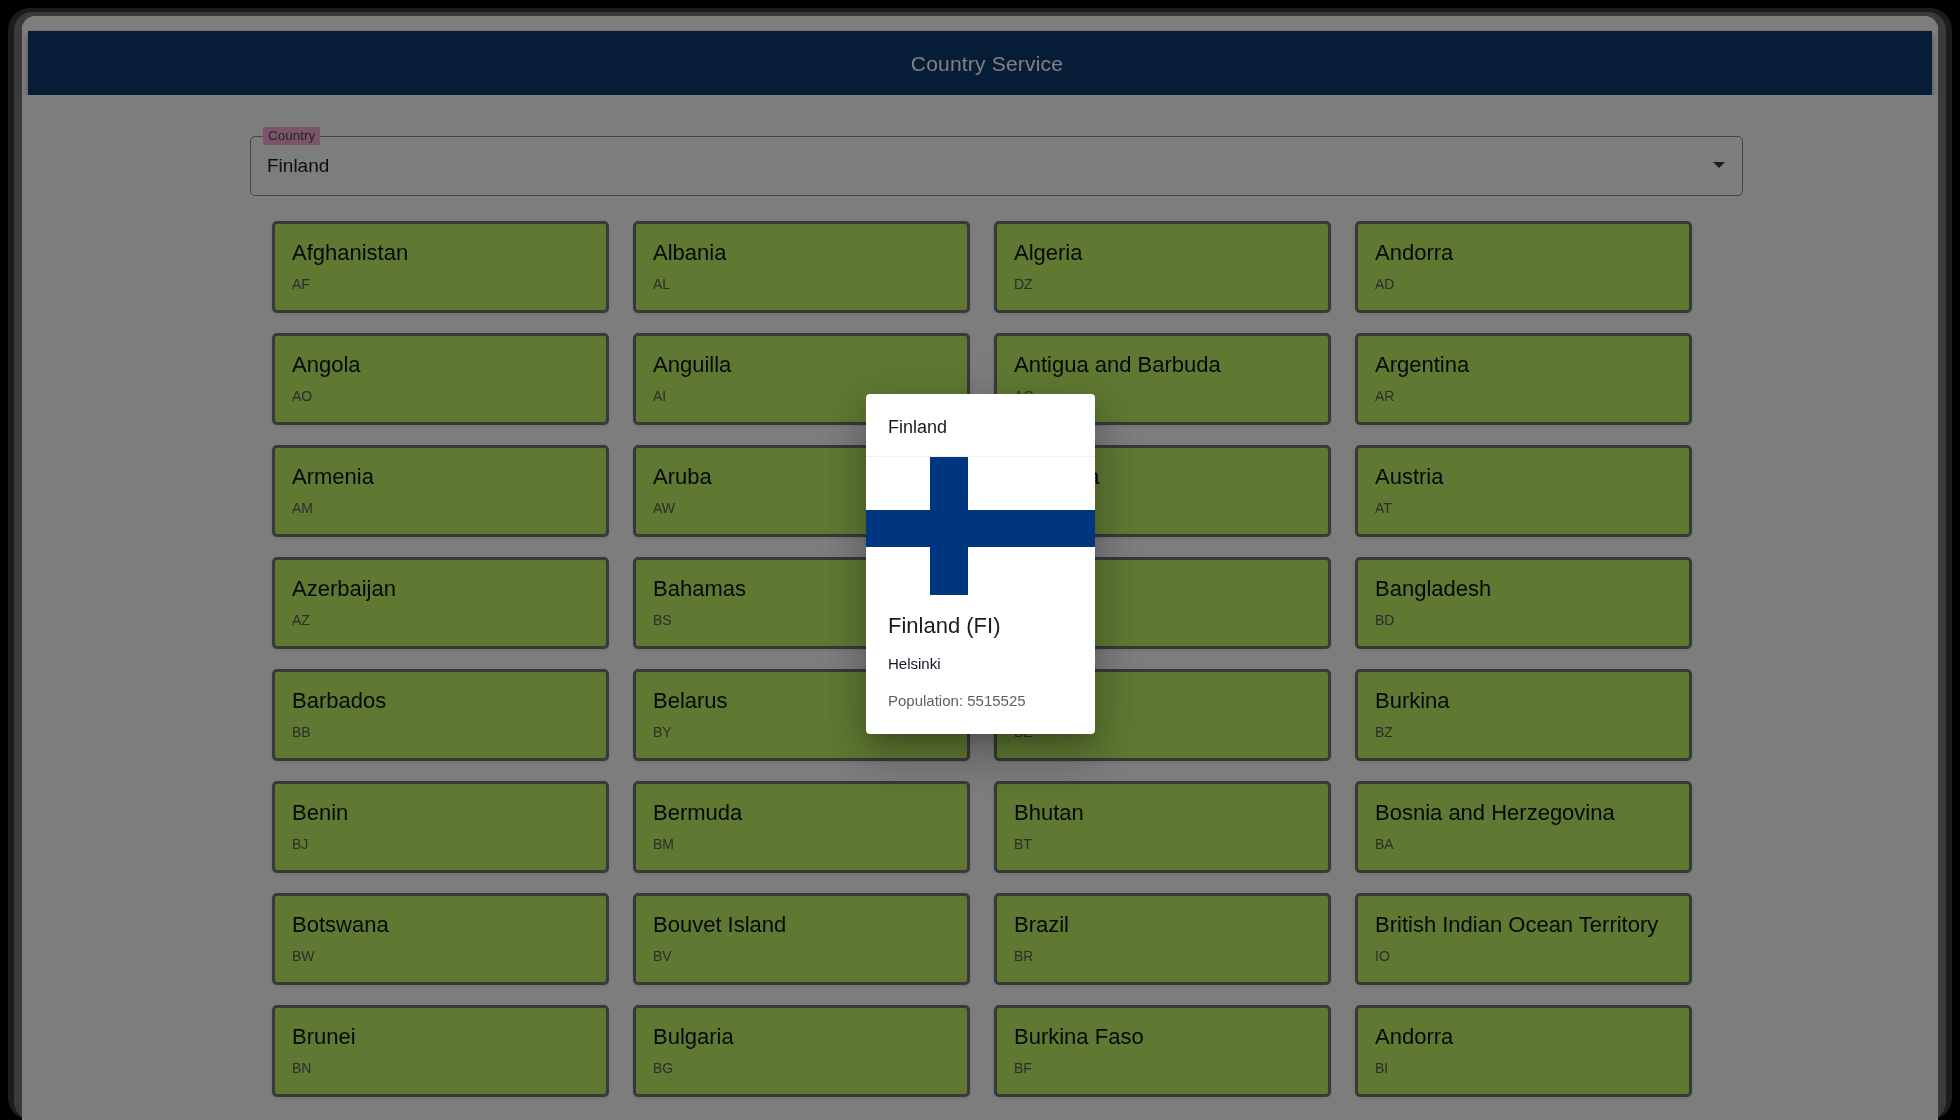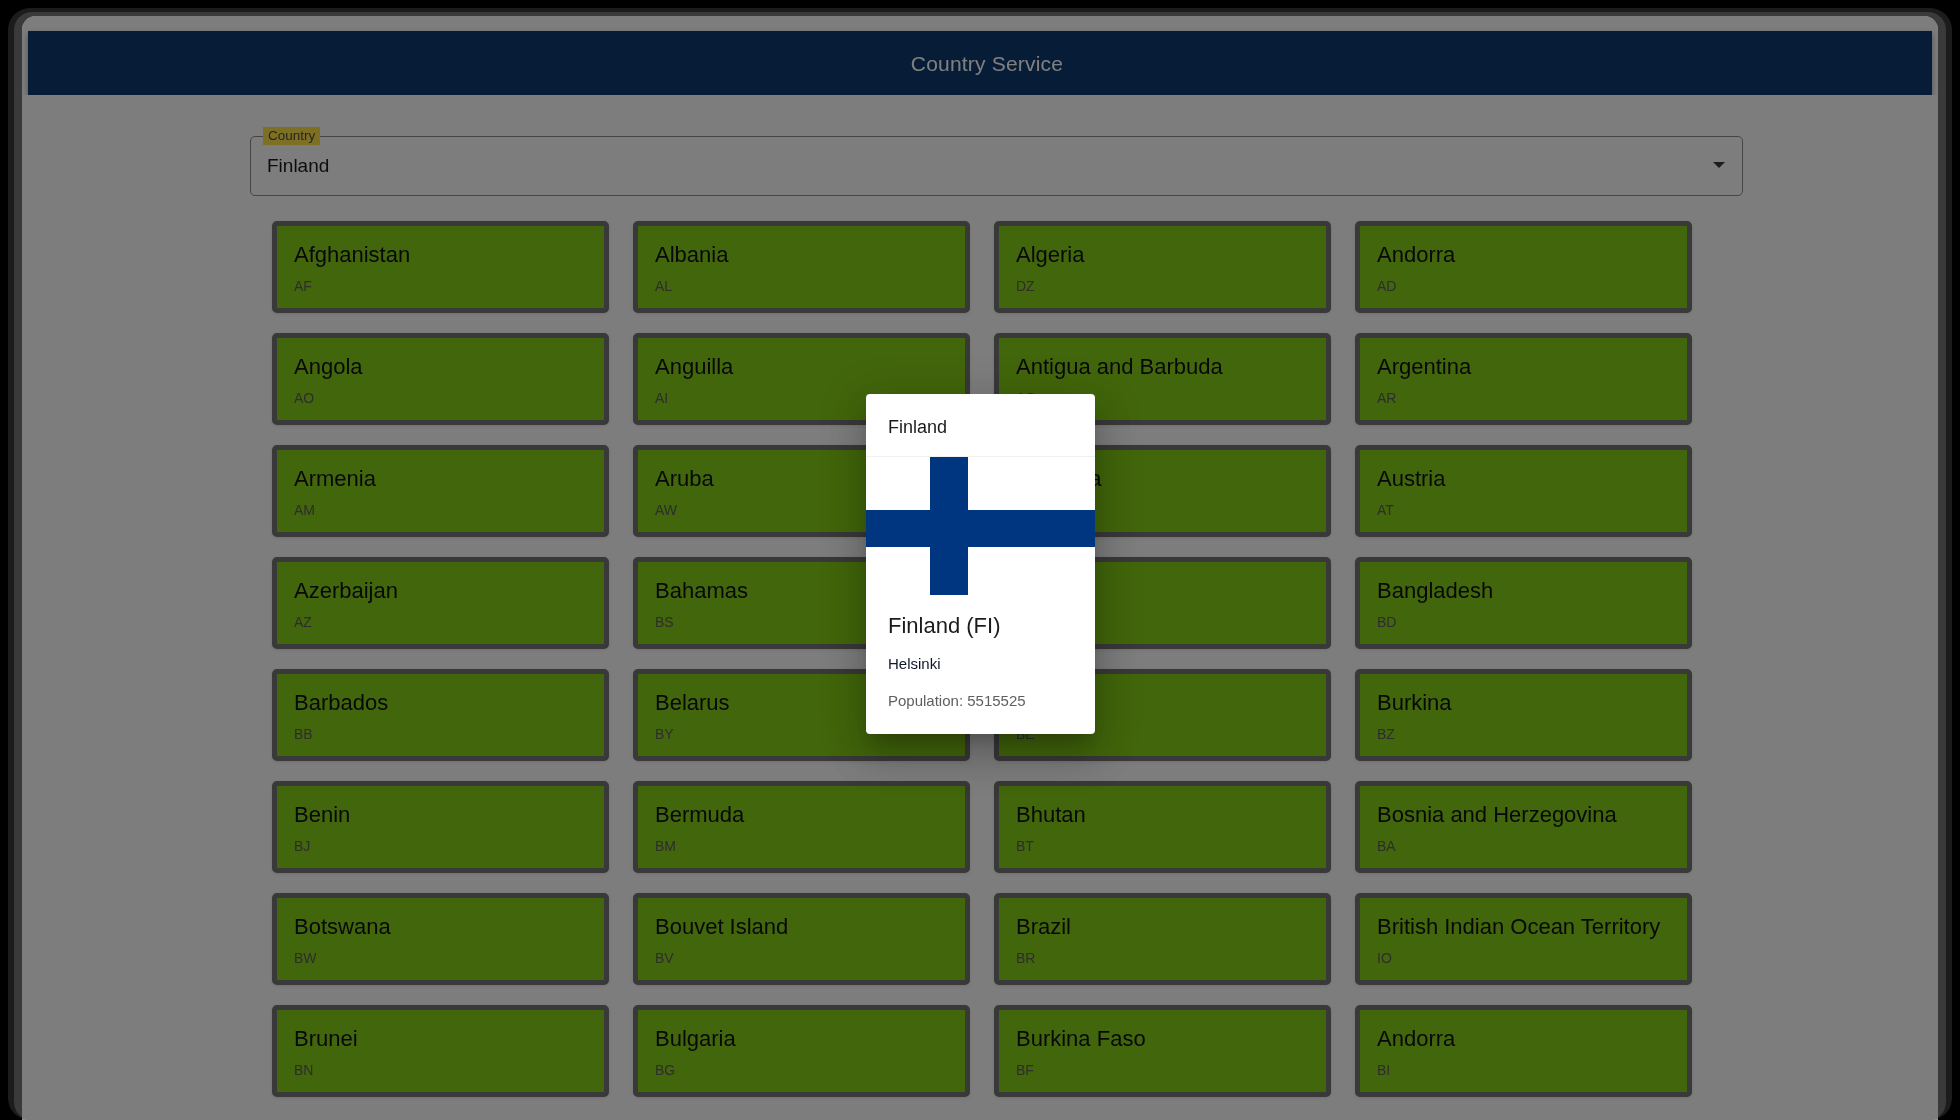--- a/index.html
+++ b/index.html
@@ -88,21 +88,21 @@
     width: 1493px; height: 60px;
     border: 1px solid #8a8a8a;
     border-radius: 5px;
     background: transparent;
   }
   #select-notch {
     position: absolute;
     left: 13px; top: -9px;
     height: 18px;
     padding: 0 5px;
-    background: #fde047;
+    background: #f9a8d4;
     font-size: 13.5px;
     color: #4a4a4a;
     line-height: 18px;
     white-space: nowrap;
   }
   #select-value {
     position: absolute;
     left: 17px; top: 0;
     height: 60px;
     display: flex;
@@ -125,22 +125,22 @@
     left: 250px; top: 126px;
     width: 1448px;
     display: flex;
     flex-wrap: wrap;
     gap: 0;
   }
   .country-card {
     width: 337px;
     height: 92px;
     margin: 0 24px 20px 0;
-    background: #84cc16;
-    border: 5px solid #737373;
+    background: #bef264;
+    border: 3px solid #737373;
     border-radius: 5px;
     box-shadow: 0 1px 3px rgba(0,0,0,0.10);
     padding: 16px 17px 0 17px;
     overflow: hidden;
   }
   .country-card:nth-child(4n) { margin-right: 0; }
   .country-name {
     font-size: 22px;
     font-weight: 400;
     color: #111111;

